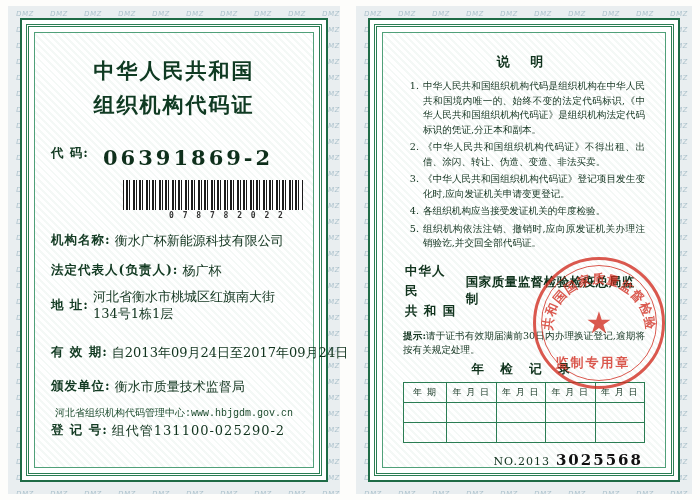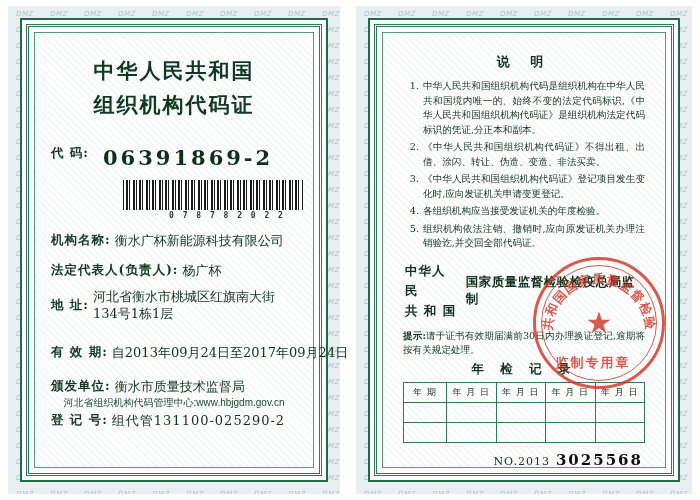--- a/index.html
+++ b/index.html
@@ -157,21 +157,22 @@
   .f-rep  { margin-top: 12px; }
   .f-addr { margin-top: 8px; align-items: center; }
   .addr-val { line-height: 17px; white-space: normal; }
   .f-valid { margin-top: 22px; }
   .f-issuer{ margin-top: 16px; }
 
   .footnote {
     text-align: center;
     font-size: 10px;
     color: #1b4a2c;
-    font-family: Liberation Sans, sans-serif;
+    margin-top: 10px;
+    font-family: Liberation Mono, monospace;
   }
   .reg-row {
     margin-top: 2px;
   }
   .reg-val { letter-spacing: 1px; }
 
   
   .note-head {
     text-align: center;
     font-family: "DejaVu Serif", "Liberation Serif", serif;

